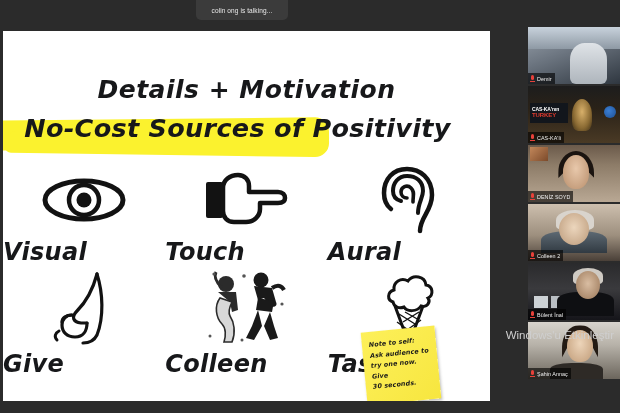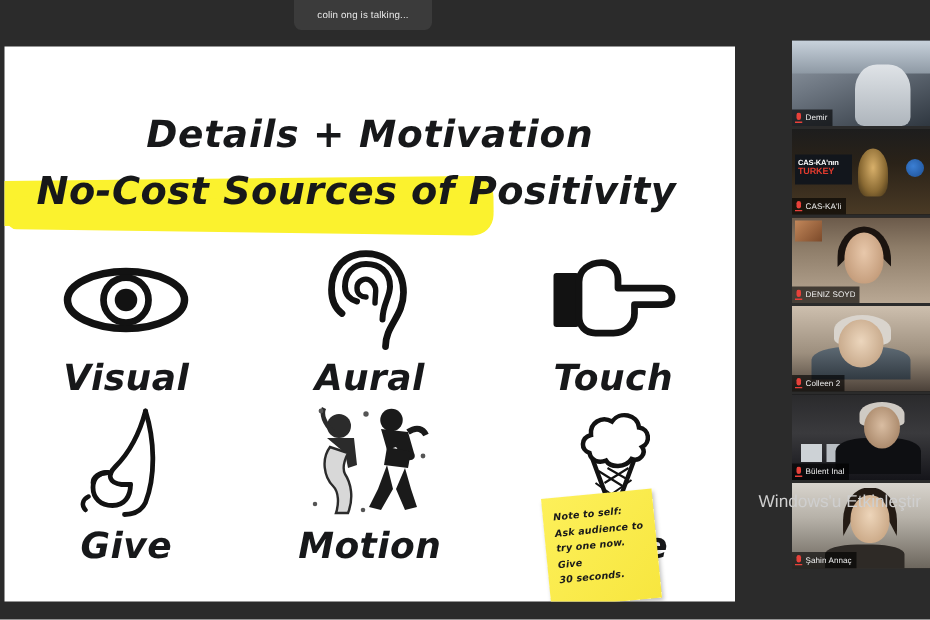--- a/index.html
+++ b/index.html
@@ -113,21 +113,20 @@
     top: 133px;
     left: 0;
     width: 487px;
     display: grid;
     grid-template-columns: repeat(3, 1fr);
     row-gap: 4px;
   }
   .cell {
     display: flex;
     flex-direction: column;
-    align-items: center;
     justify-content: flex-end;
   }
   .cell .glyph {
     height: 72px;
     display: flex;
     align-items: center;
     justify-content: center;
   }
   .cell .cap {
     font-size: 24px;
@@ -390,38 +389,38 @@
               <ellipse cx="43" cy="24" rx="39" ry="19" fill="none" stroke="#121212" stroke-width="5"></ellipse>
               <circle cx="43" cy="24" r="15" fill="none" stroke="#121212" stroke-width="4.5"></circle>
               <circle cx="43" cy="24" r="7.5" fill="#121212"></circle>
             </svg>
           </div>
           <div class="hand cap">Visual</div>
         </div>
 
         <div class="cell">
           <div class="glyph">
+            <svg width="84" height="56" viewBox="0 0 84 56">
+              <rect x="2" y="10" width="17" height="36" rx="2" fill="#121212"></rect>
+              <path d="M19 16 C19 8 26 3 34 3 C41 3 45 8 45 14 L45 20 L74 20 C79 20 81 23 81 26
+                       C81 29 79 31 74 31 L56 31 L56 37 C56 44 50 50 42 50 L30 50 C23 50 19 45 19 39 Z" fill="none" stroke="#121212" stroke-width="4.5" stroke-linejoin="round"></path>
+            </svg>
+          </div>
+          <div class="hand cap">Touch</div>
+        </div>
+
+        <div class="cell">
+          <div class="glyph">
             <svg width="62" height="70" viewBox="0 0 62 70">
               <path d="M42 66 C42 52 54 46 54 30 C54 13 42 4 29 4 C15 4 6 14 6 28 C6 36 9 41 13 44" fill="none" stroke="#121212" stroke-width="4.5" stroke-linecap="round"></path>
               <path d="M40 48 C40 38 45 33 45 26 C45 16 38 11 29 11 C20 11 15 18 15 26 C15 32 19 35 23 36" fill="none" stroke="#121212" stroke-width="4" stroke-linecap="round"></path>
               <path d="M35 37 C35 30 37 27 33 23 C29 19 23 22 23 27 C23 31 26 33 29 33" fill="none" stroke="#121212" stroke-width="3.6" stroke-linecap="round"></path>
             </svg>
           </div>
           <div class="hand cap">Aural</div>
-        </div>
-
-        <div class="cell">
-          <div class="glyph">
-            <svg width="84" height="56" viewBox="0 0 84 56">
-              <rect x="2" y="10" width="17" height="36" rx="2" fill="#121212"></rect>
-              <path d="M19 16 C19 8 26 3 34 3 C41 3 45 8 45 14 L45 20 L74 20 C79 20 81 23 81 26
-                       C81 29 79 31 74 31 L56 31 L56 37 C56 44 50 50 42 50 L30 50 C23 50 19 45 19 39 Z" fill="none" stroke="#121212" stroke-width="4.5" stroke-linejoin="round"></path>
-            </svg>
-          </div>
-          <div class="hand cap">Touch</div>
         </div>
 
         <div class="cell r2">
           <div class="glyph">
             <svg width="70" height="74" viewBox="0 0 70 74">
               <path d="M48 3 C44 18 38 30 28 40 C22 46 24 51 32 52 L38 52" fill="none" stroke="#121212" stroke-width="3.2" stroke-linecap="round"></path>
               <path d="M38 52 C38 60 34 66 26 66 C18 66 13 61 13 54 C13 48 17 44 23 44" fill="none" stroke="#121212" stroke-width="3.2" stroke-linecap="round"></path>
               <path d="M23 44 C17 44 13 47 13 51" fill="none" stroke="#121212" stroke-width="3.2" stroke-linecap="round"></path>
               <path d="M48 3 C54 22 55 46 48 64 C45 70 40 72 34 72" fill="none" stroke="#121212" stroke-width="3.2" stroke-linecap="round"></path>
               <path d="M10 60 C6 62 5 66 8 69" fill="none" stroke="#121212" stroke-width="3" stroke-linecap="round"></path>
@@ -449,21 +448,21 @@
               </g>
               <g fill="#555">
                 <circle cx="12" cy="6" r="1.6"></circle>
                 <circle cx="42" cy="8" r="1.8"></circle>
                 <circle cx="80" cy="36" r="1.6"></circle>
                 <circle cx="8" cy="68" r="1.5"></circle>
                 <circle cx="40" cy="72" r="1.5"></circle>
               </g>
             </svg>
           </div>
-          <div class="hand cap">Motion</div>
+          <div class="hand cap">Colleen</div>
         </div>
 
         <div class="cell r2">
           <div class="glyph">
             <svg width="64" height="80" viewBox="0 0 64 80">
               <path d="M16 34 C10 32 10 24 17 22 C16 14 24 9 31 13 C36 6 48 8 49 17
                        C56 18 57 27 51 30 C54 34 50 40 44 38 C40 44 30 44 27 39 C22 41 17 39 16 34 Z" fill="none" stroke="#121212" stroke-width="3"></path>
               <path d="M18 38 L32 76 L46 38" fill="none" stroke="#121212" stroke-width="3" stroke-linejoin="round"></path>
               <path d="M22 46 L38 56 M28 44 L42 52 M20 54 L34 64 M26 62 L38 70" stroke="#121212" stroke-width="1.4" fill="none"></path>
               <path d="M42 44 L26 54 M44 52 L30 62 M40 60 L32 68" stroke="#121212" stroke-width="1.4" fill="none"></path>

